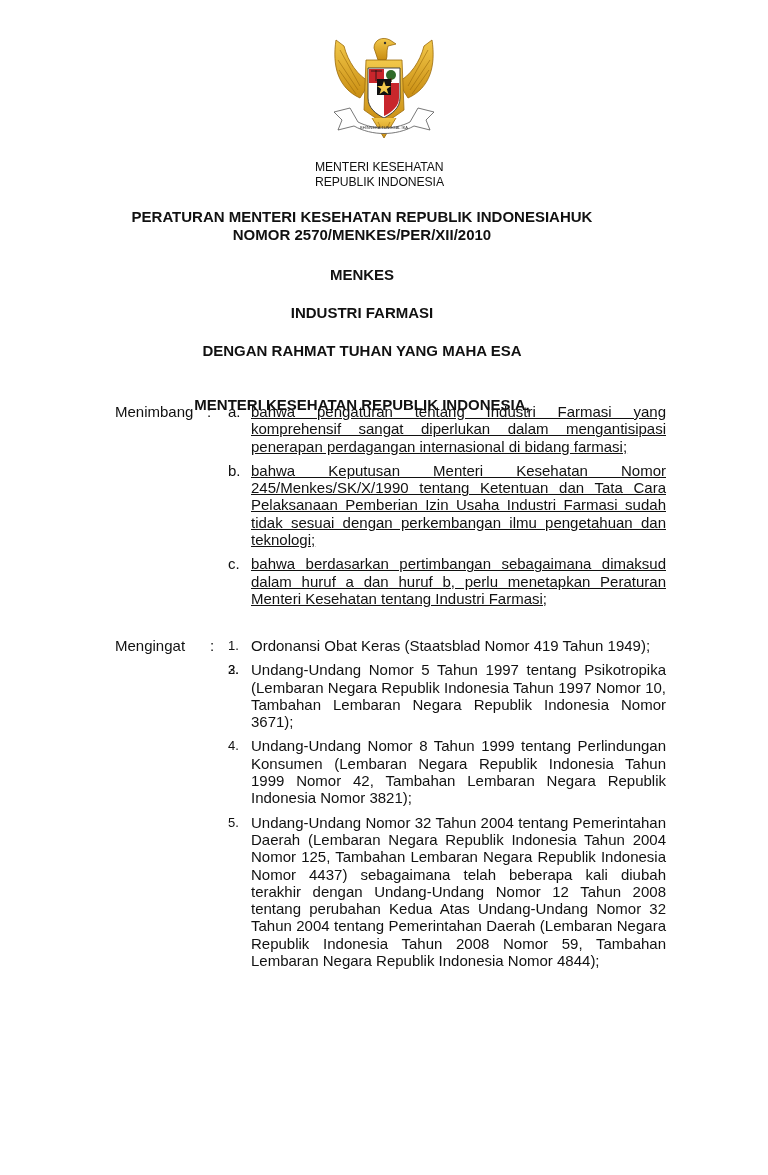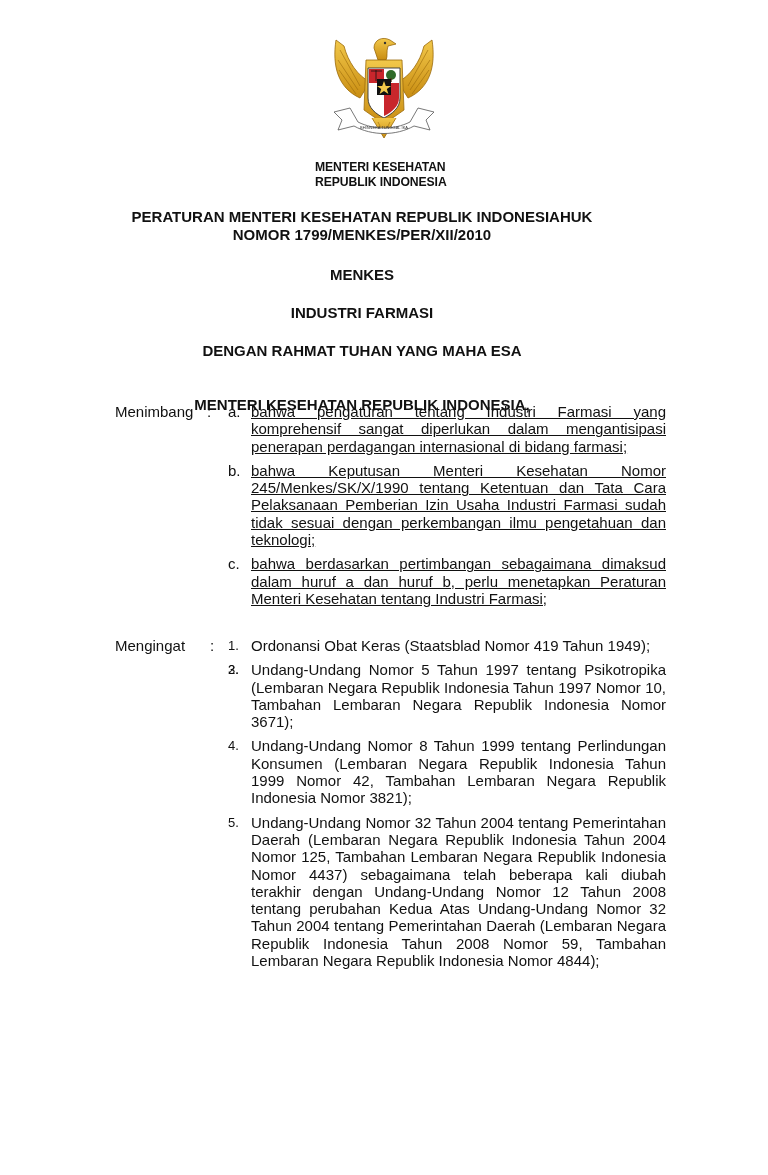--- a/index.html
+++ b/index.html
@@ -5,21 +5,21 @@
     html, body { margin: 0; padding: 0; background: #ffffff; }
     body {
       width: 768px; height: 1175px; position: relative; overflow: hidden;
       font-family: "Liberation Sans", sans-serif; color: #111111;
     }
     .page { position: absolute; left: 0; top: 0; width: 768px; height: 1175px; background: #ffffff; }
 
     
     .emblem { position: absolute; left: 330px; top: 26px; width: 108px; height: 124px; }
 
-    .ministry { position: absolute; left: 315px; top: 160px; font-weight: bold; font-size: 12.2px; line-height: 14.5px; letter-spacing: -0.1px; }
+    .ministry { position: absolute; left: 315px; top: 160px; font-weight: normal; font-size: 12.2px; line-height: 14.5px; letter-spacing: -0.1px; }
     .ministry div { white-space: nowrap; }
 
     .title-block { position: absolute; left: 0; width: 724px; text-align: center; font-weight: bold; font-size: 15px; line-height: 18px; }
     .title-block div { white-space: nowrap; }
 
     .section { position: absolute; left: 115px; width: 560px; font-size: 15px; line-height: 17.3px; }
     .label { position: absolute; left: 0; top: 0; white-space: nowrap; }
     .colon { position: absolute; top: 0; }
     .marker { position: absolute; top: 0; white-space: nowrap; }
     .marker.num { font-size: 13px; }
@@ -71,21 +71,21 @@
     </svg>
   </div>
 
   <div class="ministry">
     <div>MENTERI KESEHATAN</div>
     <div>REPUBLIK INDONESIA</div>
   </div>
 
   <div class="title-block" style="top:208px;">
     <div>PERATURAN MENTERI KESEHATAN REPUBLIK INDONESIAHUK</div>
-    <div>NOMOR 1799/MENKES/PER/XII/2010</div>
+    <div>NOMOR 2570/MENKES/PER/XII/2010</div>
   </div>
 
   <div class="title-block" style="top:266px;">MENKES</div>
   <div class="title-block" style="top:304px;">INDUSTRI FARMASI</div>
   <div class="title-block" style="top:342px;">DENGAN RAHMAT TUHAN YANG MAHA ESA</div>
   <div class="title-block" style="top:396px;">MENTERI KESEHATAN REPUBLIK INDONESIA,</div>
 
   <div class="section" style="top:403px;text-decoration:underline;">
     <span class="label">Menimbang</span>
     <span class="colon" style="left:92px;">:</span>

